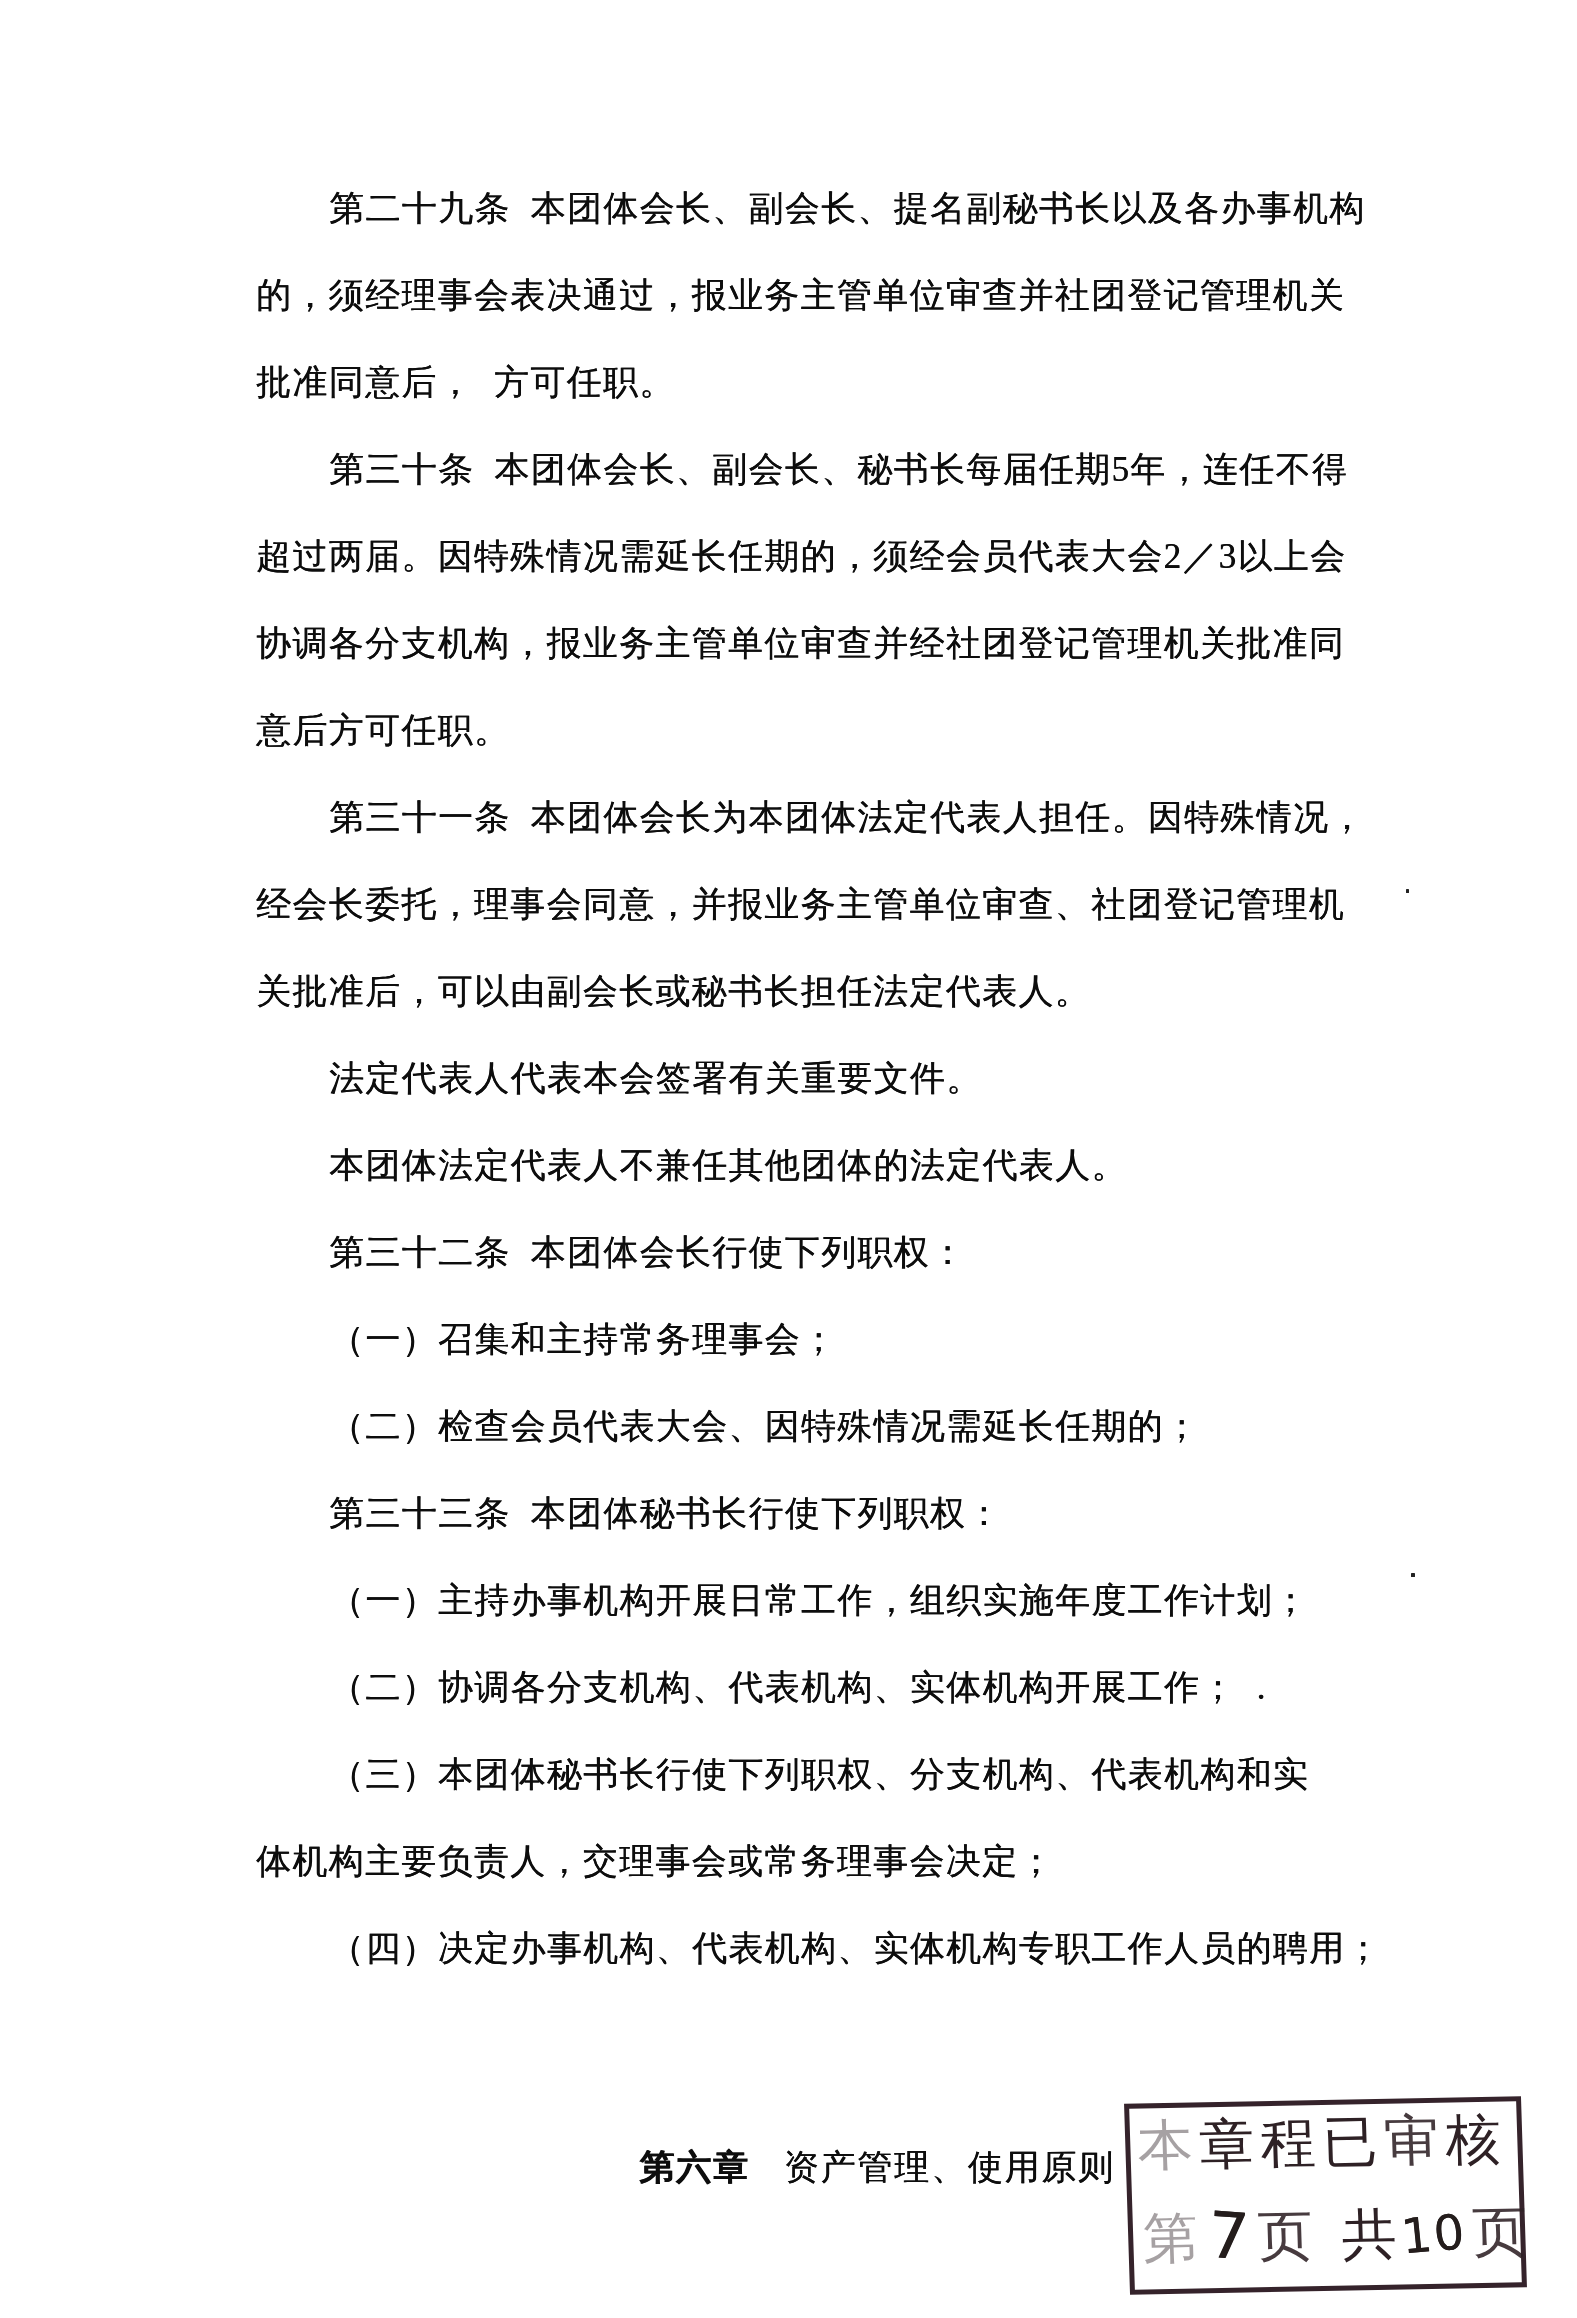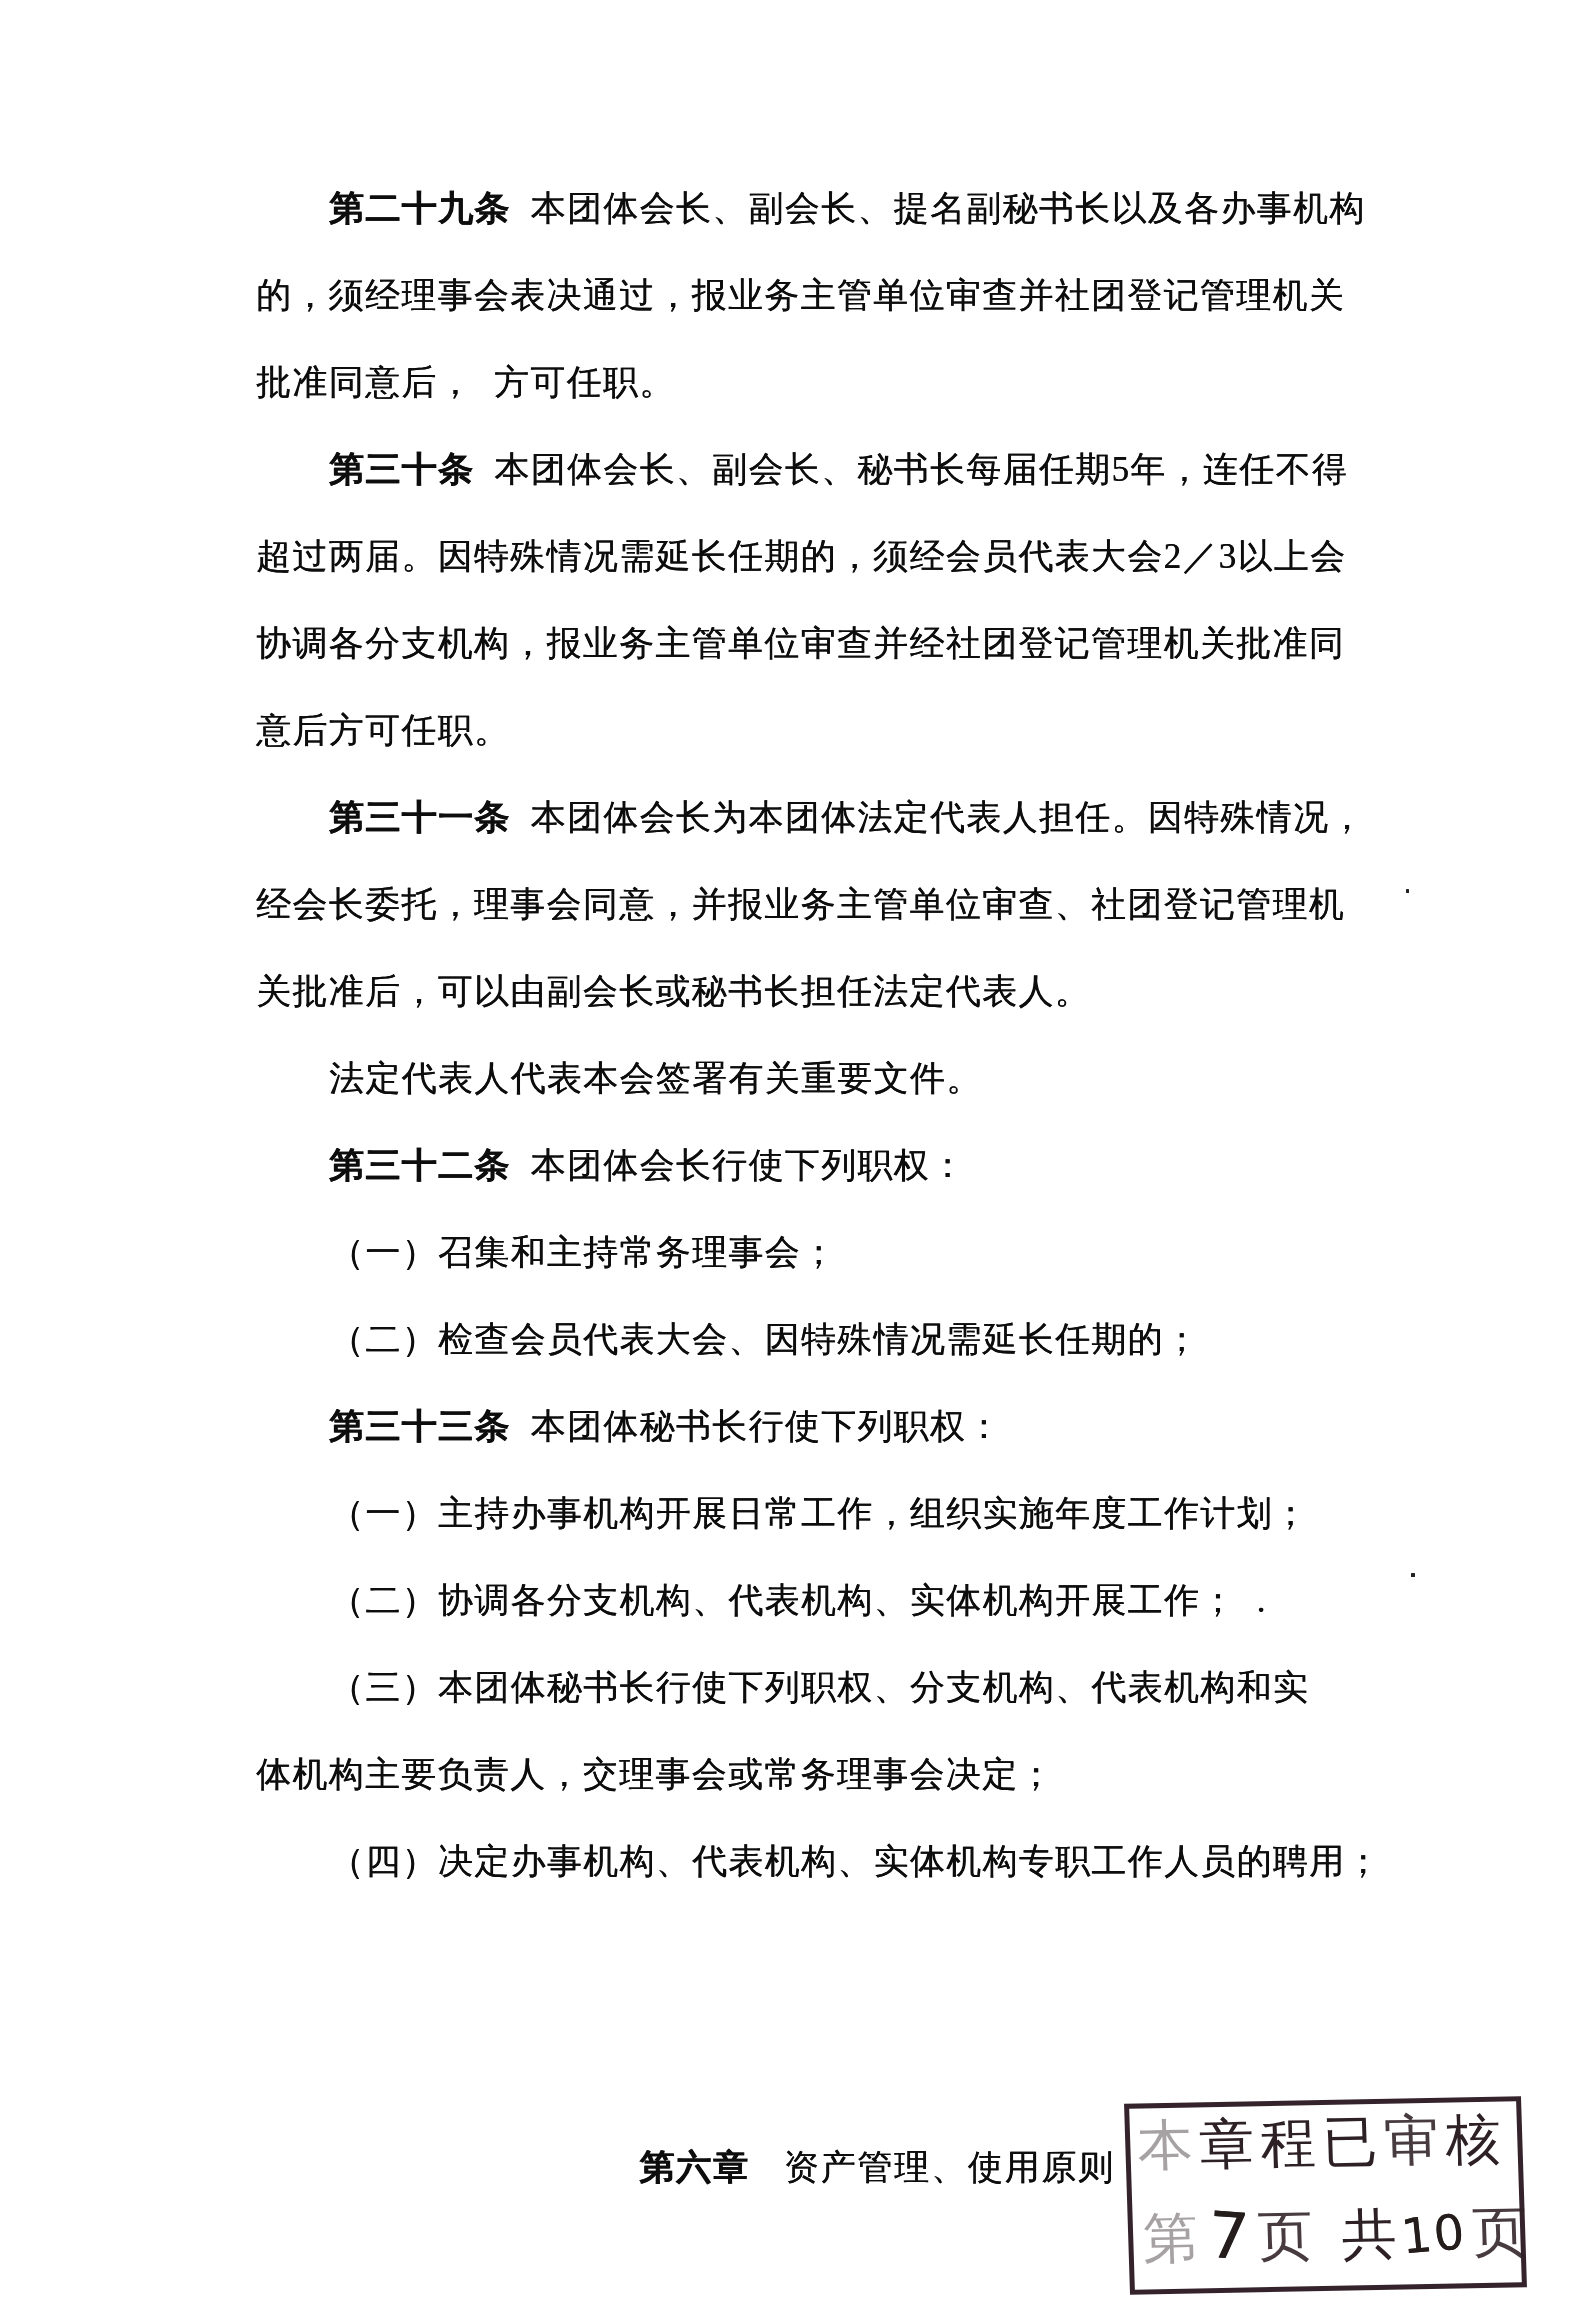--- a/index.html
+++ b/index.html
@@ -19,21 +19,21 @@
   }
   .line{
     height:87px;
     line-height:87px;
     font-size:35px;
     letter-spacing:1.3px;
     white-space:pre;
     text-shadow:0.4px 0 0 currentColor;
   }
   .line.indent{padding-left:73px;}
-  .article-num{font-weight:bold;text-shadow:0.6px 0 0 currentColor;margin-top:8px;}
+  .article-num{font-weight:normal;text-shadow:0.6px 0 0 currentColor;margin-top:8px;}
   .chapter-heading{
     position:absolute;
     top:2036px;left:0;width:1578px;
     height:87px;line-height:87px;
     text-align:center;
     font-size:35px;letter-spacing:1.8px;
     white-space:pre;
     transform:translateX(67px);
   }
   .chapter-num{
@@ -99,20 +99,21 @@
       <div class="line"><span class="body-text">的，须经理事会表决通过，报业务主管单位审查并社团登记管理机关</span></div>
       <div class="line"><span class="body-text">批准同意后，  方可任职。</span></div>
       <div class="line indent"><span class="article-num">第三十条</span><span class="body-text">  本团体会长、副会长、秘书长每届任期5年，连任不得</span></div>
       <div class="line"><span class="body-text">超过两届。因特殊情况需延长任期的，须经会员代表大会2／3以上会</span></div>
       <div class="line"><span class="body-text">协调各分支机构，报业务主管单位审查并经社团登记管理机关批准同</span></div>
       <div class="line"><span class="body-text">意后方可任职。</span></div>
       <div class="line indent"><span class="article-num">第三十一条</span><span class="body-text">  本团体会长为本团体法定代表人担任。因特殊情况，</span></div>
       <div class="line"><span class="body-text">经会长委托，理事会同意，并报业务主管单位审查、社团登记管理机</span></div>
       <div class="line"><span class="body-text">关批准后，可以由副会长或秘书长担任法定代表人。</span></div>
       <div class="line indent"><span class="body-text">法定代表人代表本会签署有关重要文件。</span></div>
+      <div class="line indent"><span class="body-text">本团体法定代表人不兼任其他团体的法定代表人。</span></div>
       <div class="line indent"><span class="article-num">第三十二条</span><span class="body-text">  本团体会长行使下列职权：</span></div>
       <div class="line indent"><span class="body-text">（一）召集和主持常务理事会；</span></div>
       <div class="line indent"><span class="body-text">（二）检查会员代表大会、因特殊情况需延长任期的；</span></div>
       <div class="line indent"><span class="article-num">第三十三条</span><span class="body-text">  本团体秘书长行使下列职权：</span></div>
       <div class="line indent"><span class="body-text">（一）主持办事机构开展日常工作，组织实施年度工作计划；</span></div>
       <div class="line indent"><span class="body-text">（二）协调各分支机构、代表机构、实体机构开展工作；  .</span></div>
       <div class="line indent"><span class="body-text">（三）本团体秘书长行使下列职权、分支机构、代表机构和实</span></div>
       <div class="line"><span class="body-text">体机构主要负责人，交理事会或常务理事会决定；</span></div>
       <div class="line indent"><span class="body-text">（四）决定办事机构、代表机构、实体机构专职工作人员的聘用；</span></div>
     </div>

